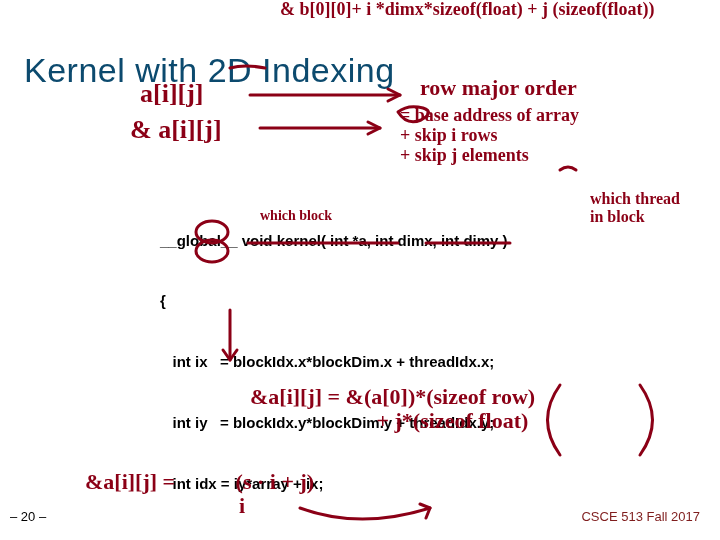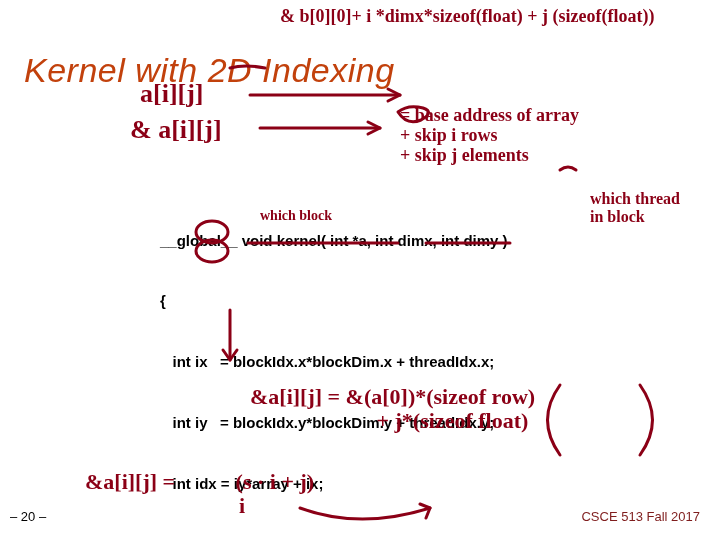--- a/index.html
+++ b/index.html
@@ -16,23 +16,22 @@
     position: relative;
     width: 720px;
     height: 540px;
   }
   .title {
     position: absolute;
     top: 28px;
     left: 24px;
     font-size: 34px;
     font-weight: 400;
-    color: #c2410c;
+    color: #0c4a6e;
     letter-spacing: 0.5px;
-    font-style: italic;
   }
   .codeblock {
     position: absolute;
     top: 190px;
     left: 160px;
     font-family: Arial, Helvetica, sans-serif;
     font-size: 15px;
     font-weight: bold;
     color: #000;
     line-height: 1.35;
@@ -88,25 +87,26 @@
     <div>__global__ void kernel( int *a, int dimx, int dimy )</div>
     <div>{</div>
     <div>   int ix   = blockIdx.x*blockDim.x + threadIdx.x;</div>
     <div>   int iy   = blockIdx.y*blockDim.y + threadIdx.y;</div>
     <div>   int idx = iy*array + ix;</div>
     <div></div>
     
     
   </div>
 
-  <div class="hand hand-sm" style="top:7px; left:280px;">&amp; b[0][0]+ i *dimx*sizeof(float) + j (sizeof(float))</div>
+  <div class="hand hand-sm" style="top:0; left:280px;">&amp; b[0][0]+ i *dimx*sizeof(float) + j (sizeof(float))</div>
 
   <div class="hand hand-lg" style="top:80px; left:140px;">a[i][j]</div>
   <div class="hand hand-lg" style="top:116px; left:130px;">&amp; a[i][j]</div>
 
+  <div class="hand hand-md" style="top:76px; left:420px;">row major order</div>
   <div class="hand hand-sm" style="top:106px; left:400px;">= base address of array
 + skip i rows
 + skip j elements</div>
 
   <div class="hand hand-sm" style="top:208px; left:260px; font-size:14px;text-align:right;">which block</div>
   <div class="hand hand-sm" style="top:190px; left:590px; font-size:16px;">which thread
 in block</div>
 
   <div class="hand hand-md" style="top:385px; left:250px;">&amp;a[i][j] = &amp;(a[0])*(sizeof row)
                        + j*(sizeof float)</div>

